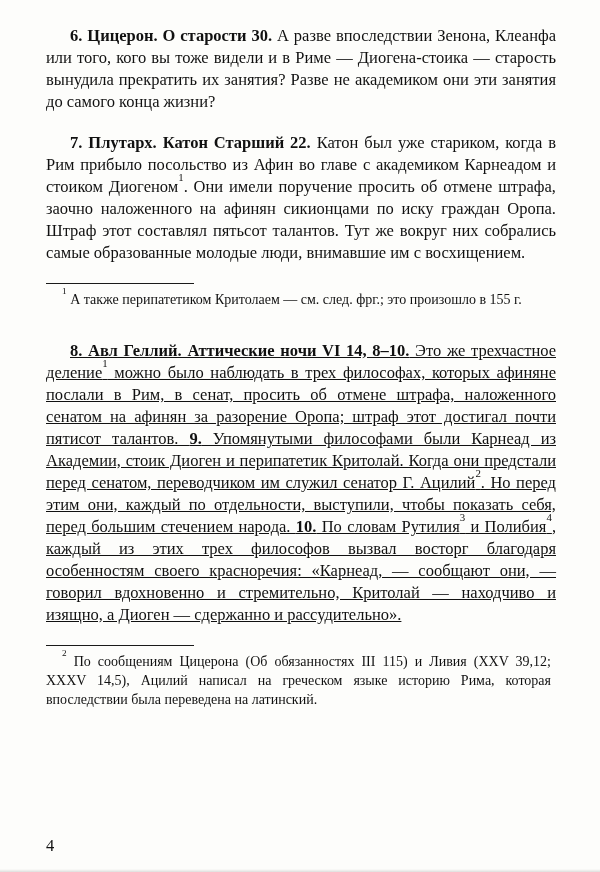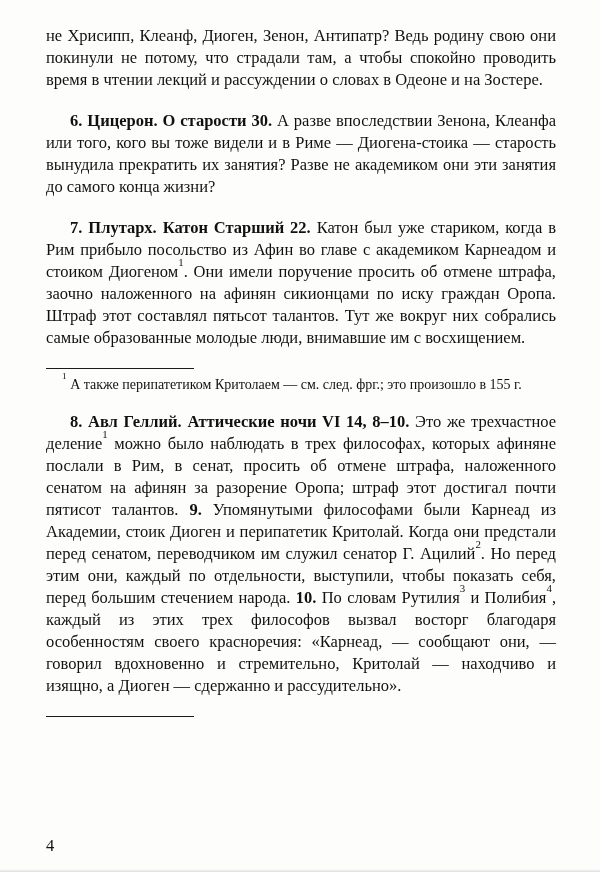--- a/index.html
+++ b/index.html
@@ -32,21 +32,22 @@
     text-indent: 24px;
   }
   .footnote {
     margin: 0 5px 2px 0;
     font-size: 14px;
     line-height: 19px;
     text-align: justify;
     text-indent: 16px;
   }
   .footnote + .body-para {
-    margin-top: 17px;
+    margin-top: 31px;
+    text-decoration: underline;
   }
   .fn-sep {
     width: 148px;
     height: 0;
     border-top: 1px solid #1a1a1a;
     margin: 0 0 6px 0;
   }
   .bold {
     font-weight: bold;
   }
@@ -70,23 +71,23 @@
     width: 100%;
     height: 3px;
     background: linear-gradient(to bottom, rgba(0,0,0,0), rgba(0,0,0,0.12));
   }
 </style>
 </head>
 <body>
 
 <div class="page">
   <div class="text-column">
-      <p class="body-para"><span>не Хрисипп, Клеанф, Диоген, Зенон, Антипатр? Ведь родину свою они покинули не потому, что страдали там, а чтобы спокойно проводить время в чтении лекций и рассуждении о словах в Одеоне и на Зостере.</span></p>
       <p class="body-para indent"><span class="bold">6. Цицерон. О старости 30.</span><span> А разве впоследствии Зенона, Клеанфа или того, кого вы тоже видели и в Риме — Диогена-стоика — старость вынудила прекратить их занятия? Разве не академиком они эти занятия до самого конца жизни?</span></p>
       <p class="body-para indent"><span class="bold">7. Плутарх. Катон Старший 22.</span><span> Катон был уже стариком, когда в Рим прибыло посольство из Афин во главе с академиком Карнеадом и стоиком Диогеном</span><sup class="marker">1</sup><span>. Они имели поручение просить об отмене штрафа, заочно наложенного на афинян сикионцами по иску граждан Оропа. Штраф этот составлял пятьсот талантов. Тут же вокруг них собрались самые образованные молодые люди, внимавшие им с восхищением.</span></p>
       <div class="fn-sep"></div>
       <p class="footnote"><sup class="marker">1</sup><span> А также перипатетиком Критолаем — см. след. фрг.; это произошло в 155 г.</span></p>
       <p class="body-para indent"><span class="bold">8. Авл Геллий. Аттические ночи VI 14, 8–10.</span><span> Это же трехчастное деление</span><sup class="marker">1</sup><span> можно было наблюдать в трех философах, которых афиняне послали в Рим, в сенат, просить об отмене штрафа, наложенного сенатом на афинян за разорение Оропа; штраф этот достигал почти пятисот талантов. </span><span class="bold">9.</span><span> Упомянутыми философами были Карнеад из Академии, стоик Диоген и перипатетик Критолай. Когда они предстали перед сенатом, переводчиком им служил сенатор Г. Ацилий</span><sup class="marker">2</sup><span>. Но перед этим они, каждый по отдельности, выступили, чтобы показать себя, перед большим стечением народа. </span><span class="bold">10.</span><span> По словам Рутилия</span><sup class="marker">3</sup><span> и Полибия</span><sup class="marker">4</sup><span>, каждый из этих трех философов вызвал восторг благодаря особенностям своего красноречия: «Карнеад, — сообщают они, — говорил вдохновенно и стремительно, Критолай — находчиво и изящно, а Диоген — сдержанно и рассудительно».</span></p>
       <div class="fn-sep"></div>
+      <p class="footnote"><sup class="marker">2</sup><span> По сообщениям Цицерона (Об обязанностях III 115) и Ливия (XXV 39,12; XXXV 14,5), Ацилий написал на греческом языке историю Рима, которая впоследствии была переведена на латинский.</span></p>
     </div>
   <div class="page-number">4</div>
   <div class="page-bottom-edge"></div>
 </div>
 
 </body></html>

